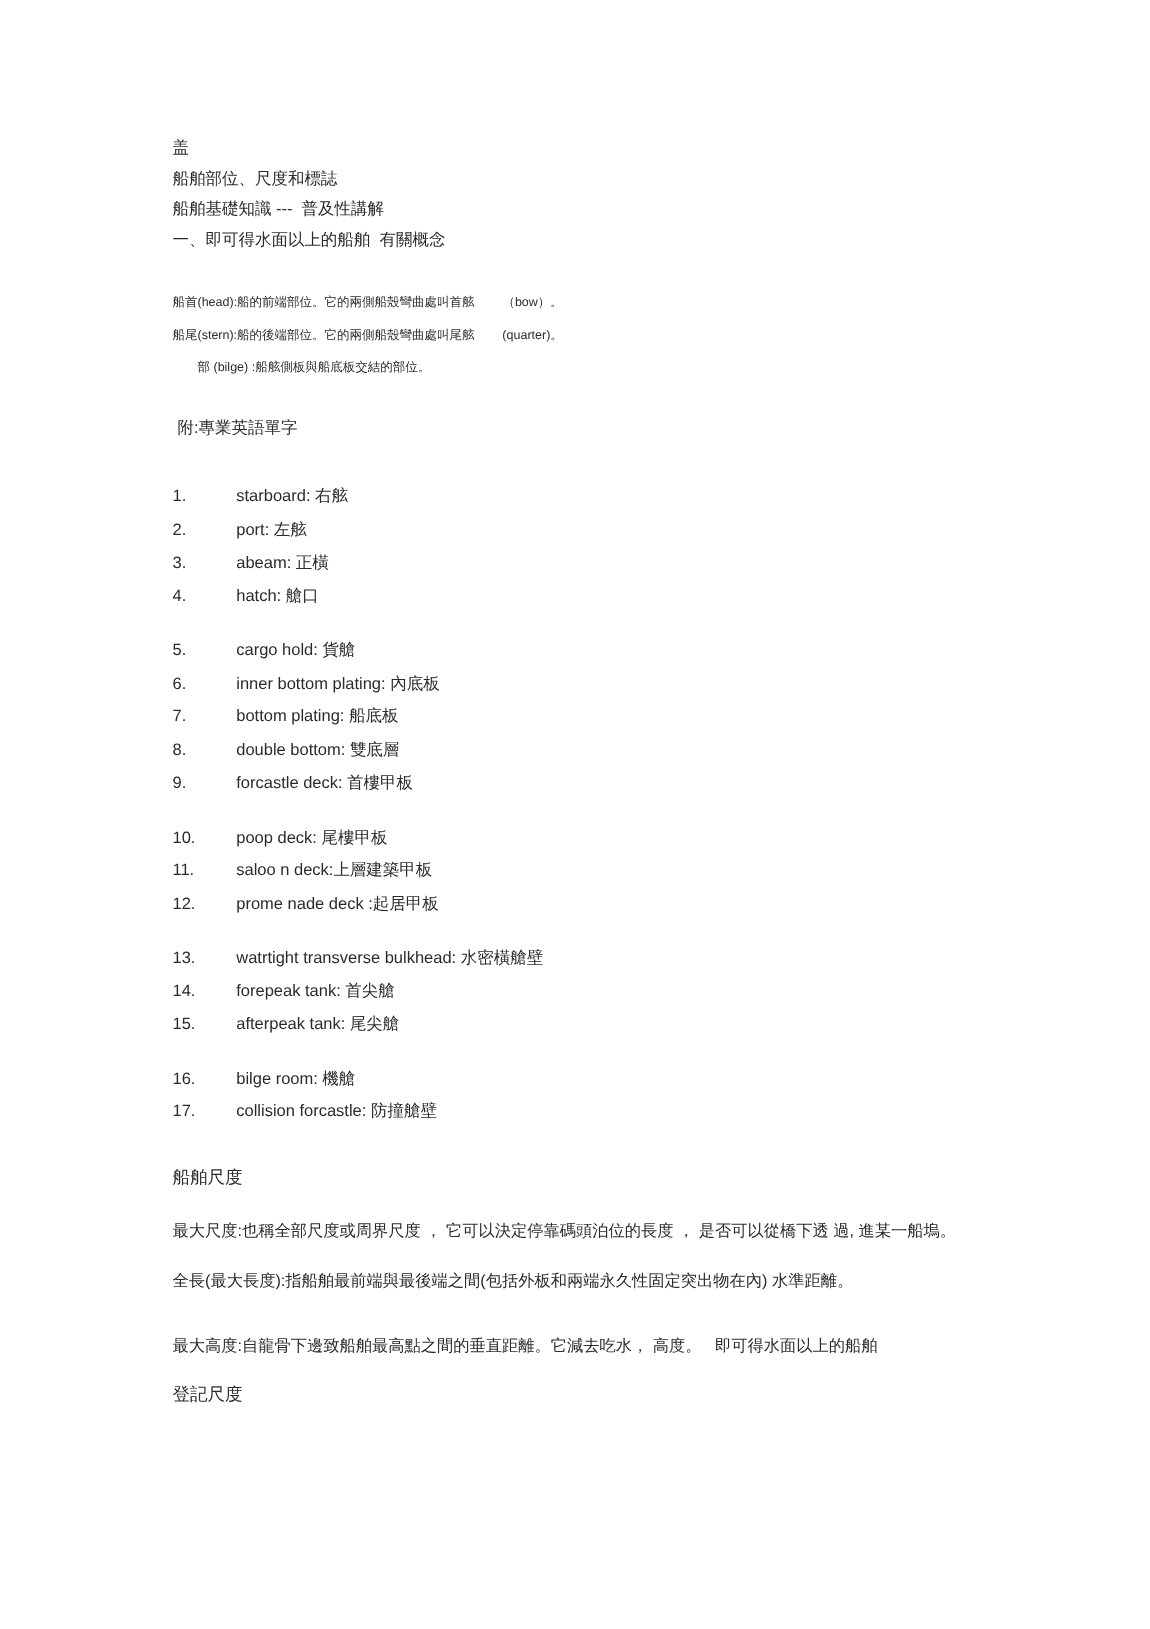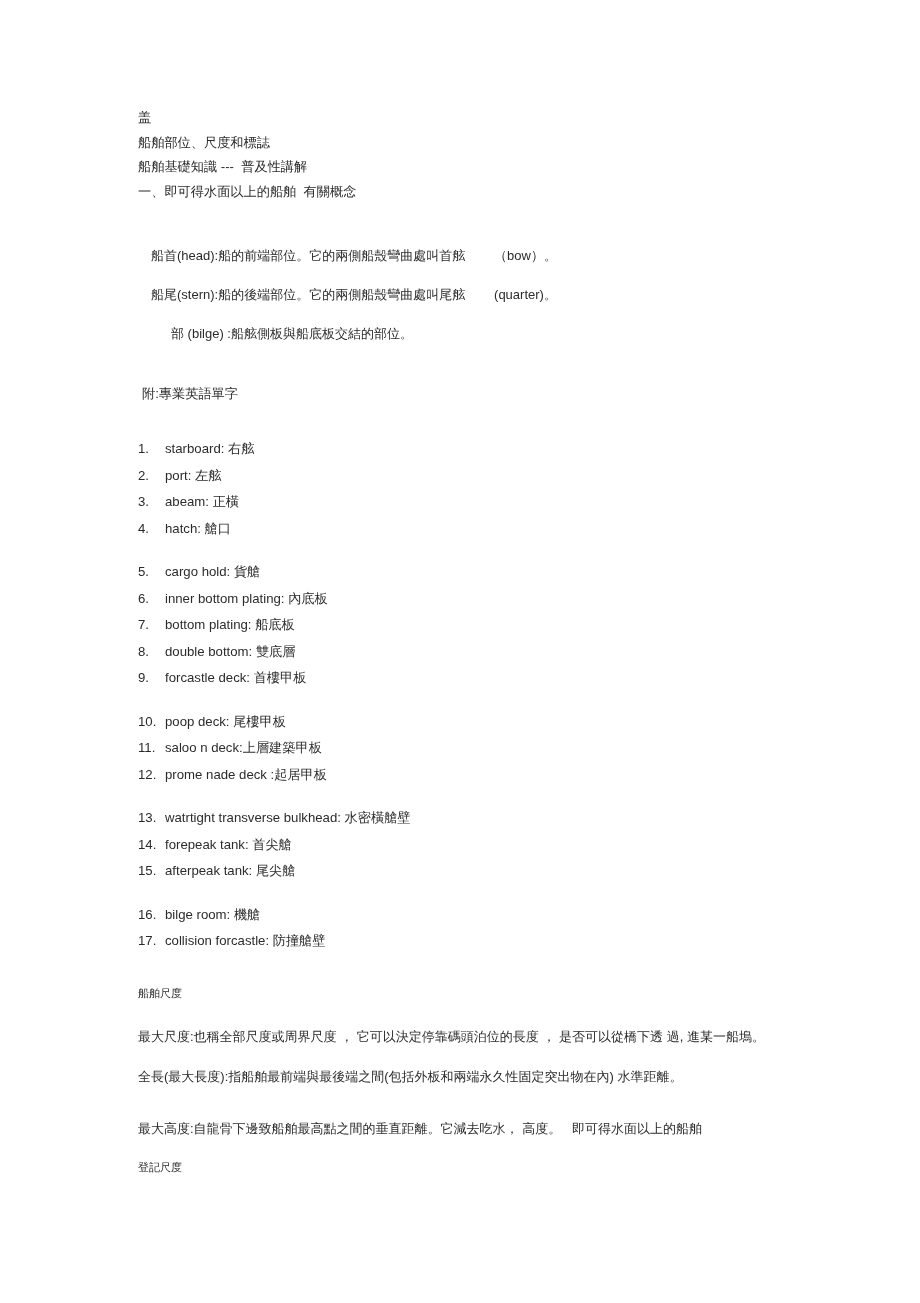--- a/index.html
+++ b/index.html
@@ -28,24 +28,24 @@
     margin: 0;
   }
   .title-block .line {
     line-height: 24.6px;
   }
   .gap-lg { height: 26px; }
   .gap-md { height: 18px; }
   .gap-sm { height: 12px; }
 
   .def-line {
-    font-size: 13px;
+    font-size: 10px;
     line-height: 26px;
     white-space: pre;
-    margin: 13px;
+    margin: 0;
   }
   .def-indent {
     padding-left: 20px;
   }
 
   .attach {
     font-size: 13.2px;
     line-height: 24px;
     margin: 4px;
   }
@@ -63,27 +63,28 @@
     align-items: baseline;
   }
   .gloss-num {
     display: inline-block;
     width: 27px;
     flex: 0 0 27px;
     white-space: pre;
   }
   .gloss-text {
     white-space: pre;
+    margin-left: 24px;
   }
   .gloss-item.spaced-before {
     margin-top: 17px;
   }
 
   .sec-head {
-    font-size: 11px;
+    font-size: 14px;
     line-height: 24px;
     margin: 0;
   }
   .para {
     font-size: 13px;
     line-height: 28px;
     margin: 0;
     white-space: pre-wrap;
   }
 </style>

